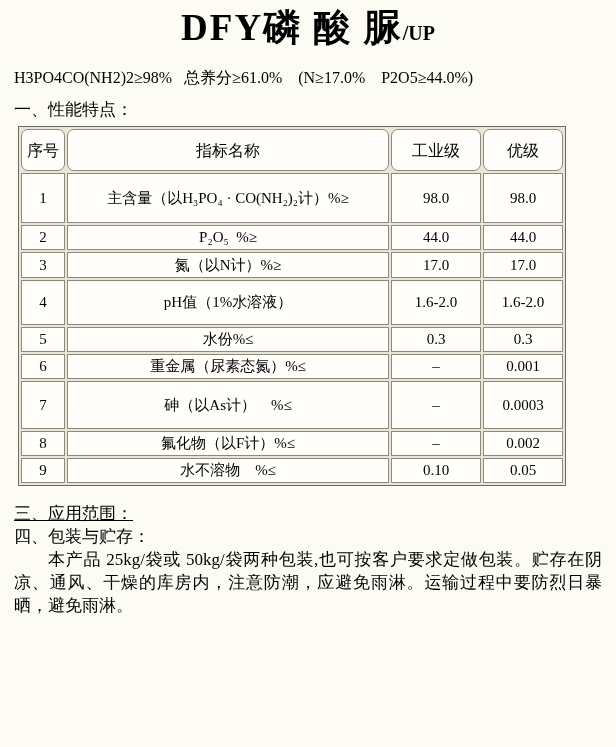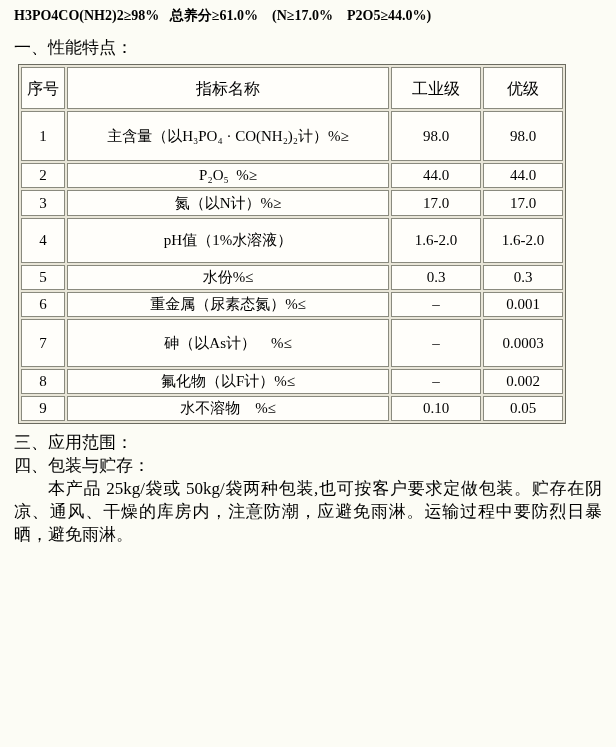--- a/index.html
+++ b/index.html
@@ -23,22 +23,23 @@
     letter-spacing: 2px;
     white-space: pre;
   }
   .title-suffix {
     font-size: 20px;
     letter-spacing: 0;
     font-weight: bold;
   }
 
   .specs-line {
-    font-weight: bold;
-    font-size: 14px;
+    margin-top: 13px;
+    font-weight: normal;
+    font-size: 16px;
     line-height: 20px;
     white-space: pre;
   }
 
   .section-heading { line-height: 23px; }
   .section-heading.first { margin-top: 10px; }
   .section-body { text-indent: 2em; line-height: 23px; text-align: justify; }
 
   table.spec-table {
     margin: 5px 0 6px 4px;
@@ -54,39 +55,40 @@
   .spec-table col.c3 { width: 80px; }
   .spec-table th, .spec-table td {
     background: #fffefa;
     border: 1px solid #8a8a7e;
     text-align: center;
     vertical-align: middle;
     font-weight: normal;
     white-space: pre;
     overflow: hidden;
   }
-  .spec-table thead th { font-size: 16px; height: 40px; }
+  .spec-table thead th { font-size: 16px; height: 40px; border-radius: 7px; }
   .spec-table tbody td { font-size: 15px; }
   .spec-table tbody tr:nth-child(1) td { height: 48px; }
   .spec-table tbody tr:nth-child(2) td { height: 20px; }
   .spec-table tbody tr:nth-child(3) td { height: 24px; }
   .spec-table tbody tr:nth-child(4) td { height: 43px; }
   .spec-table tbody tr:nth-child(5) td { height: 20px; }
   .spec-table tbody tr:nth-child(6) td { height: 21px; }
   .spec-table tbody tr:nth-child(7) td { height: 46px; }
   .spec-table tbody tr:nth-child(8) td { height: 20px; }
   .spec-table tbody tr:nth-child(9) td { height: 21px; }
 
-  .section-heading.after-table { margin-top: 7px; }
+  .section-heading.after-table { margin-top: 16px; text-decoration: underline; }
 </style>
 </head>
 <body>
 
 <div class="page">
 
+  <div class="title"><span>DFY磷 酸 脲</span><span class="title-suffix">/UP</span></div>
 
   <div class="specs-line">H3PO4CO(NH2)2≥98%   总养分≥61.0%    (N≥17.0%    P2O5≥44.0%)</div>
 
   <div class="section-heading first">一、性能特点：</div>
 
 
   <table class="spec-table">
     <colgroup>
       <col class="c0">
         <col class="c1">

